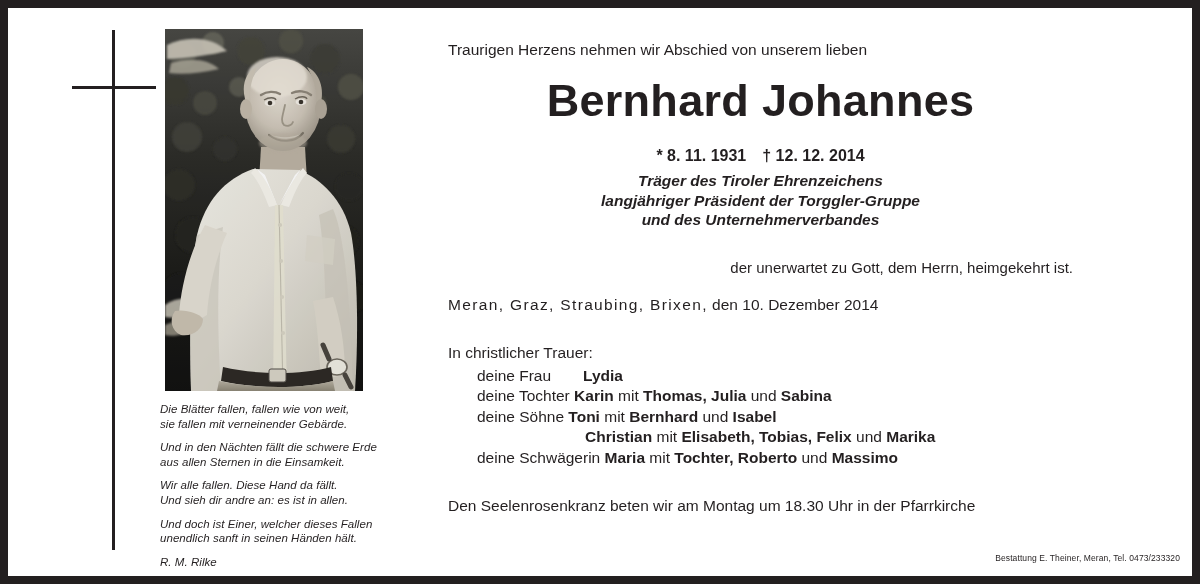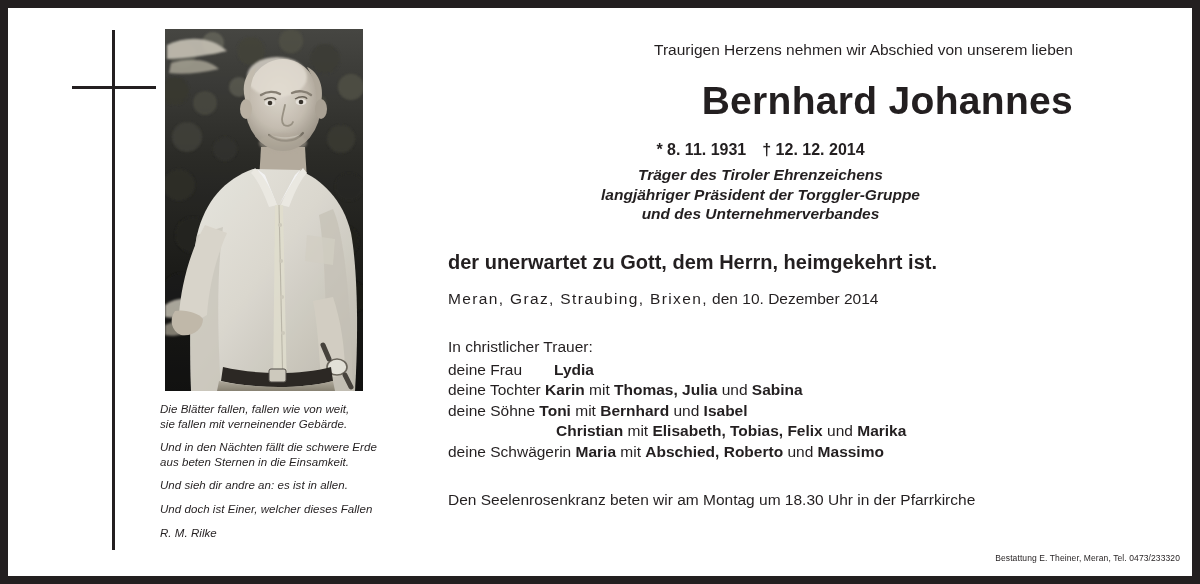--- a/index.html
+++ b/index.html
@@ -89,61 +89,60 @@
   
   #main {
     position: absolute;
     left: 440px;
     top: 22px;
     width: 625px;
     color: #231f20;
   }
 
   .intro {
-    text-align: right;
+    text-align: left;
     font-size: 15.5px;
     line-height: 20px;
     margin: 10px 0 0 0;
   }
 
   .deceased-name {
-    text-align: right;
-    font-size: 39px;
+    text-align: center;
+    font-size: 45px;
     font-weight: bold;
     line-height: 46px;
     letter-spacing: 0.3px;
     margin: 18px 0 0 0;
     white-space: nowrap;
   }
 
   .dates {
     text-align: center;
     font-size: 16px;
     font-weight: bold;
     line-height: 20px;
-    margin: 16px 0 0 0;
+    margin: 22px 0 0 0;
   }
   .dates .gap { display: inline-block; width: 16px; }
 
   .honours {
     text-align: center;
     font-size: 15.5px;
     font-weight: bold;
     line-height: 19.5px;
     margin: 5px 0 0 0;
     font-style: italic;
   }
   .honours .line { display: block; }
 
   .passing {
-    text-align: left;
-    font-size: 20px;
+    text-align: right;
+    font-size: 15px;
     line-height: 20px;
     margin: 28px 0 0 0;
-    font-weight: bold;
   }
 
   .funeral {
     text-align: justify;
     text-align-last: left;
     font-size: 15.5px;
     line-height: 20.5px;
     margin: 21px 0 0 0;
     width: 620px;
   }
@@ -159,21 +158,21 @@
     font-size: 15.5px;
     line-height: 20px;
     margin: 28px 0 0 0;
   }
 
   .mourners {
     font-size: 15.5px;
     line-height: 20.5px;
     margin: 3px 0 0 0;
   }
-  .mourners .row { display: block; white-space: nowrap; }
+  .mourners .row { display: block; white-space: nowrap; margin-left: 29px; }
   .mourners .row.indented { padding-left: 108px; }
   .mourners b { font-weight: bold; }
   .mourners .lbl-wife { display: inline-block; min-width: 106px; }
 
   .rosary {
     font-size: 15.5px;
     line-height: 20.5px;
     margin: 28px 0 0 0;
   }
   .rosary .line { display: block; }
@@ -337,27 +336,29 @@
       </svg>
     </div>
 
     <div id="poem">
       <div class="stanza">
         <span class="line">Die Blätter fallen, fallen wie von weit,</span>
         <span class="line">sie fallen mit verneinender Gebärde.</span>
       </div>
       <div class="stanza">
         <span class="line">Und in den Nächten fällt die schwere Erde</span>
-        <span class="line">aus beten Sternen in die Einsamkeit.</span>
+        <span class="line">aus allen Sternen in die Einsamkeit.</span>
       </div>
       <div class="stanza">
+        <span class="line">Wir alle fallen. Diese Hand da fällt.</span>
         <span class="line">Und sieh dir andre an: es ist in allen.</span>
       </div>
       <div class="stanza">
         <span class="line">Und doch ist Einer, welcher dieses Fallen</span>
+        <span class="line">unendlich sanft in seinen Händen hält.</span>
       </div>
       <div class="stanza signature">
         <span class="line">R. M. Rilke</span>
       </div>
     </div>
 
     <div id="main">
 
       <p class="intro">Traurigen Herzens nehmen wir Abschied von unserem lieben</p>
 
@@ -389,21 +390,21 @@
         <span class="row">
           <span>deine Tochter </span><b>Karin</b> mit <b>Thomas, Julia</b> und <b>Sabina</b>
         </span>
         <span class="row">
           <span>deine Söhne  </span><b>Toni</b> mit <b>Bernhard</b> und <b>Isabel</b>
         </span>
         <span class="row indented">
           <b>Christian</b> mit <b>Elisabeth, Tobias, Felix</b> und <b>Marika</b>
         </span>
         <span class="row">
-          <span>deine Schwägerin </span><b>Maria</b> mit <b>Abschied, Roberto</b> und <b>Massimo</b>
+          <span>deine Schwägerin </span><b>Maria</b> mit <b>Tochter, Roberto</b> und <b>Massimo</b>
         </span>
       </div>
 
       <p class="rosary">
         <span class="line">Den Seelenrosenkranz beten wir am Montag um 18.30 Uhr in der Pfarrkirche</span>
 
       </p>
 
     </div>
 

